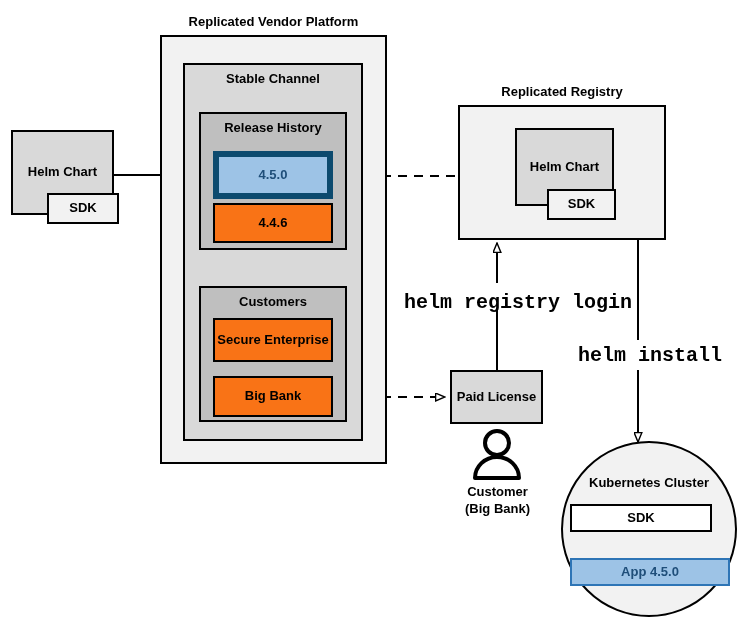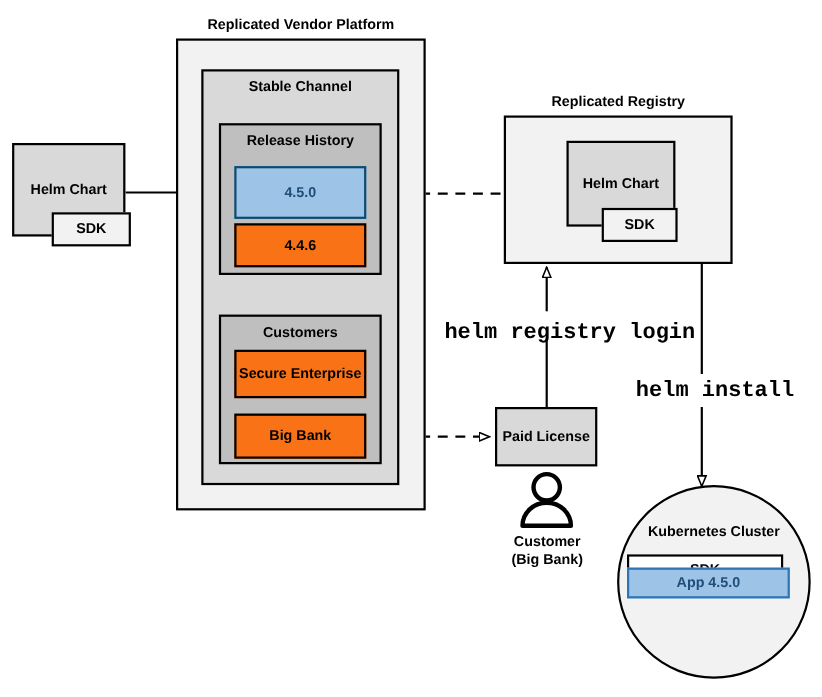--- a/index.html
+++ b/index.html
@@ -78,21 +78,21 @@
     font-size: 13px;
   }
 
   .leaf {
     font-size: 13px;
     border: 2px solid #000000;
     background: #f97316;
   }
   .leaf-blue {
     font-size: 13px;
-    border: 2px solid #0c4a6e;
+    border: 6px solid #0c4a6e;
     background: #9DC3E6;
     color: #1F4E79;
   }
 
   .rel-450 { left: 213px; top: 151px; width: 120px; height: 48px; }
   .rel-446 { left: 213px; top: 203px; width: 120px; height: 40px; }
   .cust-secure { left: 213px; top: 318px; width: 120px; height: 44px; }
   .cust-bigbank { left: 213px; top: 376px; width: 120px; height: 41px; }
 
   
@@ -154,21 +154,21 @@
     text-align: center;
     font-size: 13px;
     font-weight: bold;
   }
   .k8s-sdk {
     left: 570px; top: 504px; width: 142px; height: 28px;
     background: #FFFFFF; border: 2px solid #000000;
     font-size: 13px;
   }
   .k8s-app {
-    left: 570px; top: 516px; width: 148px; height: 28px;
+    left: 570px; top: 558px; width: 160px; height: 28px;
     background: #9DC3E6; border: 2px solid #2E75B6;
     color: #1F4E79;
     font-size: 13px;
   }
 
   .cmd-label {
     position: absolute;
     font-family: Liberation Mono, monospace;
     font-weight: bold;
     font-size: 20px;

